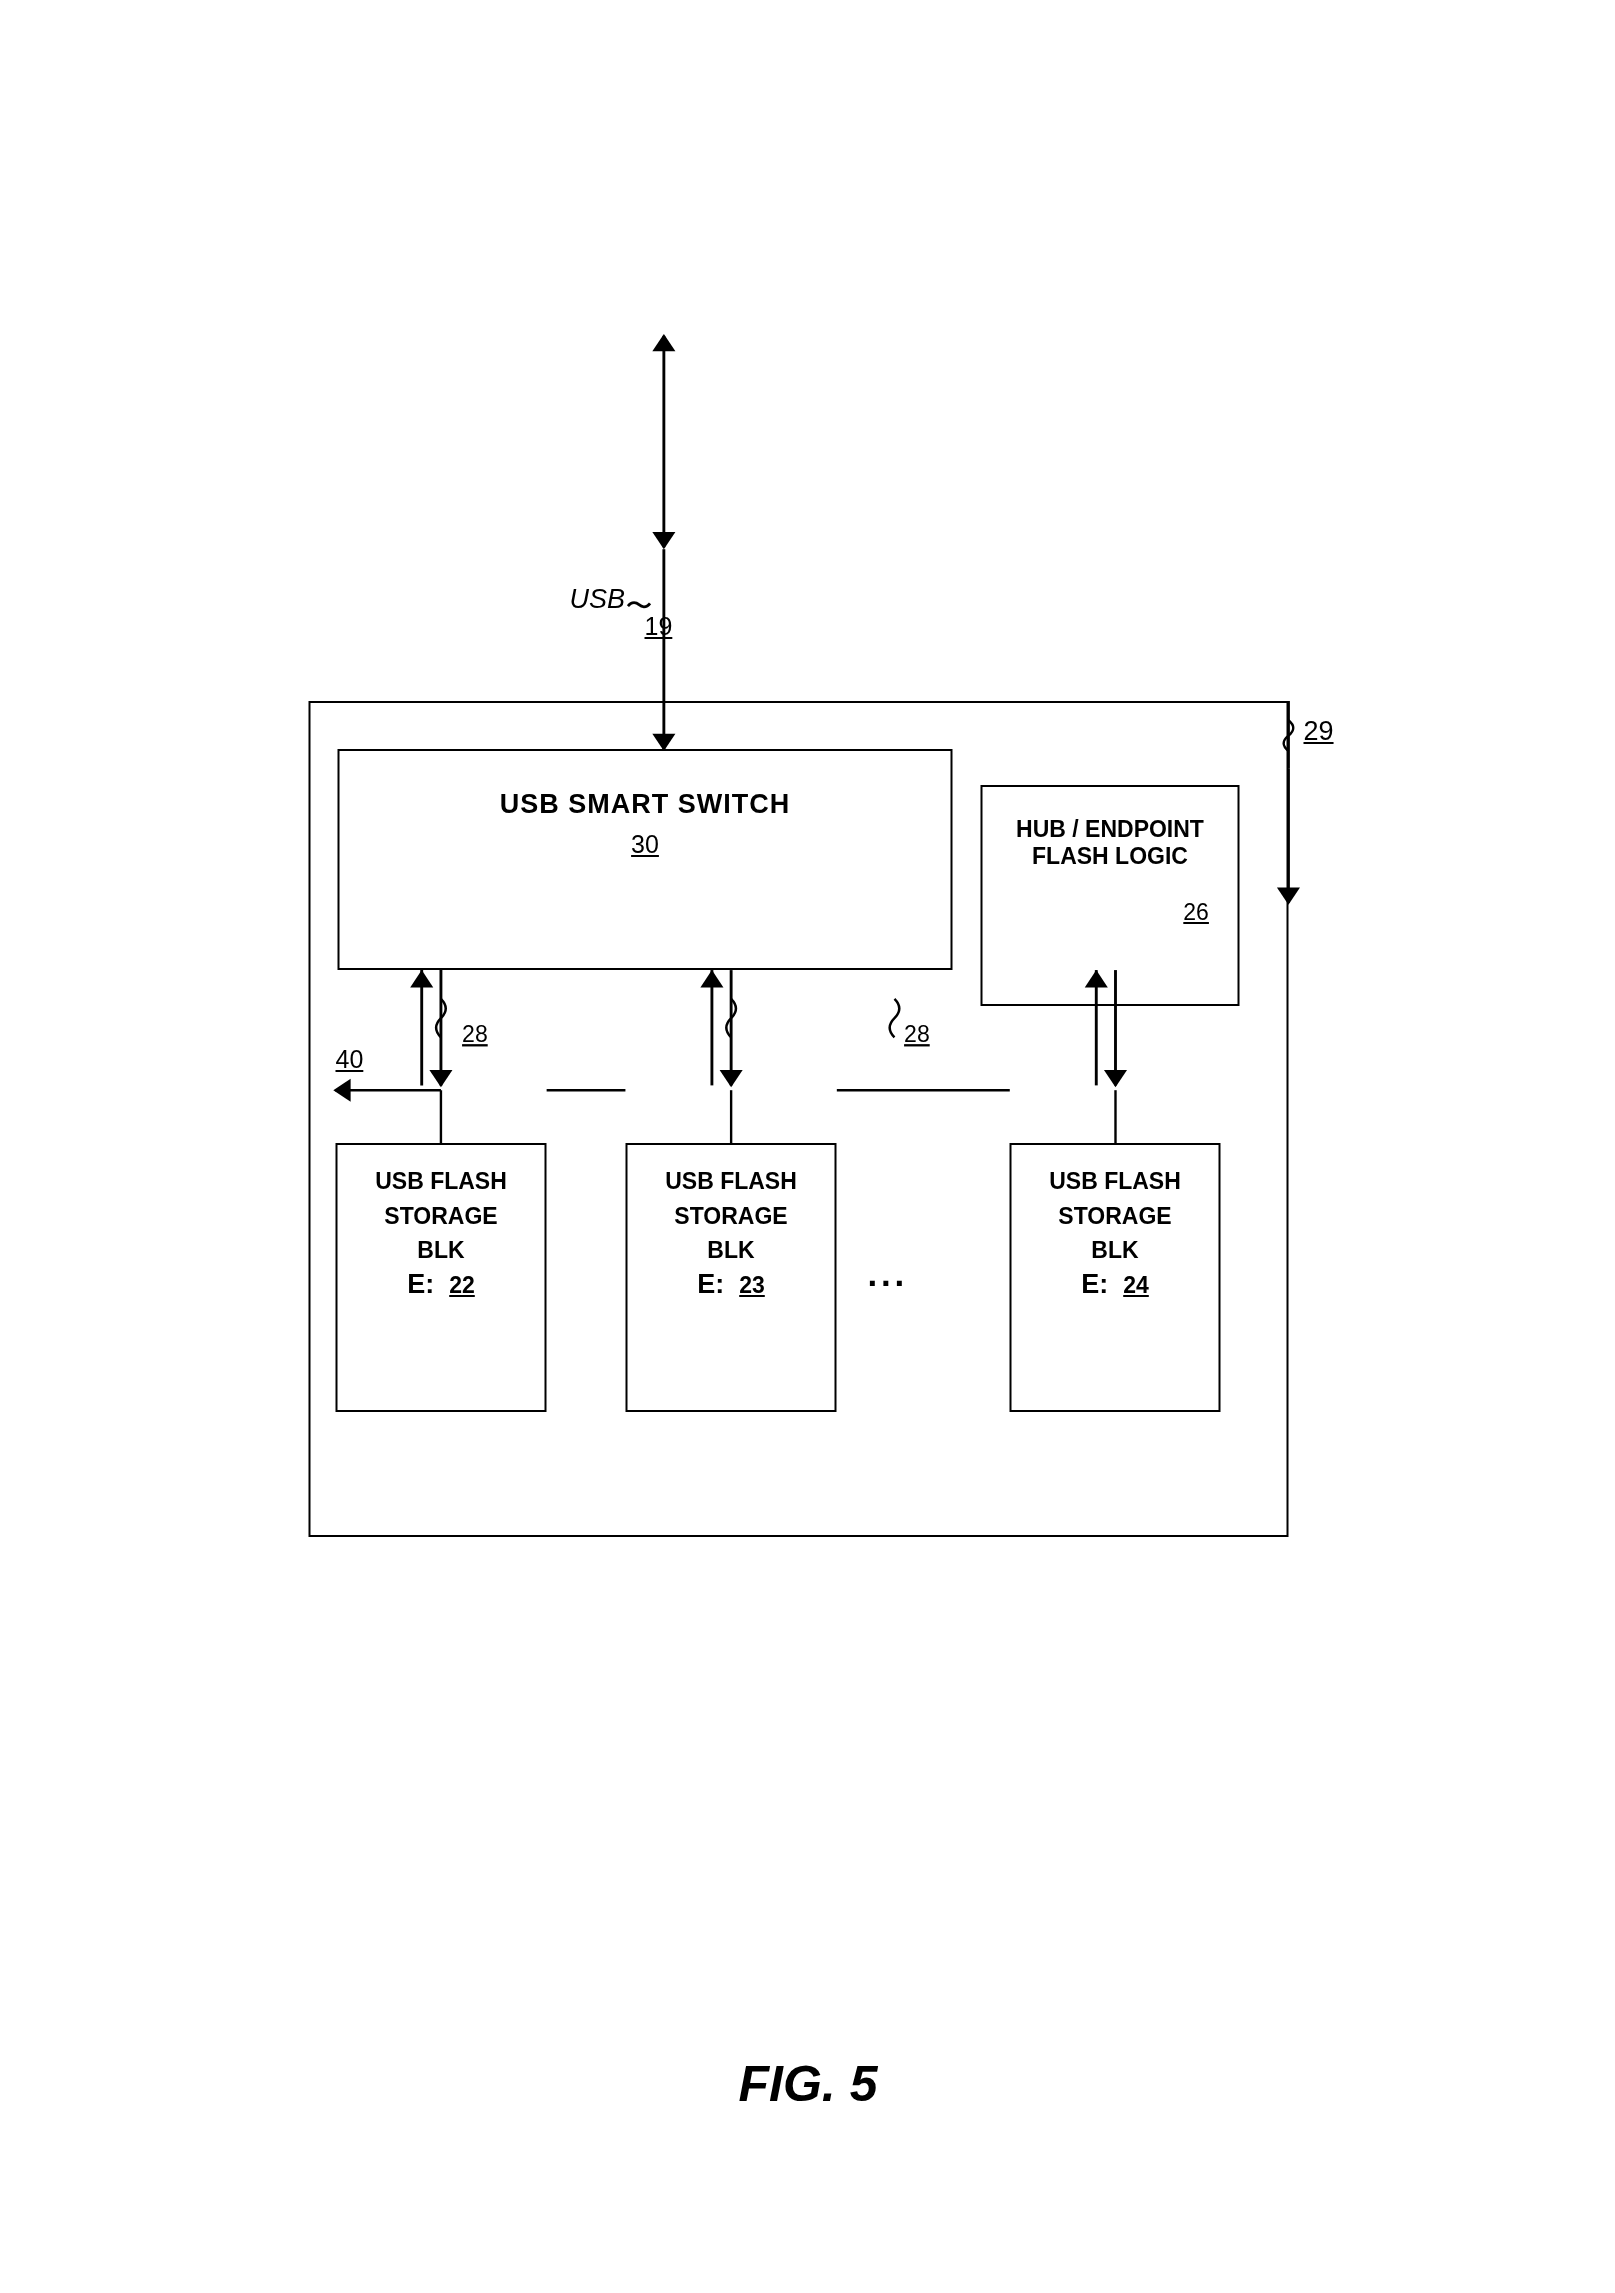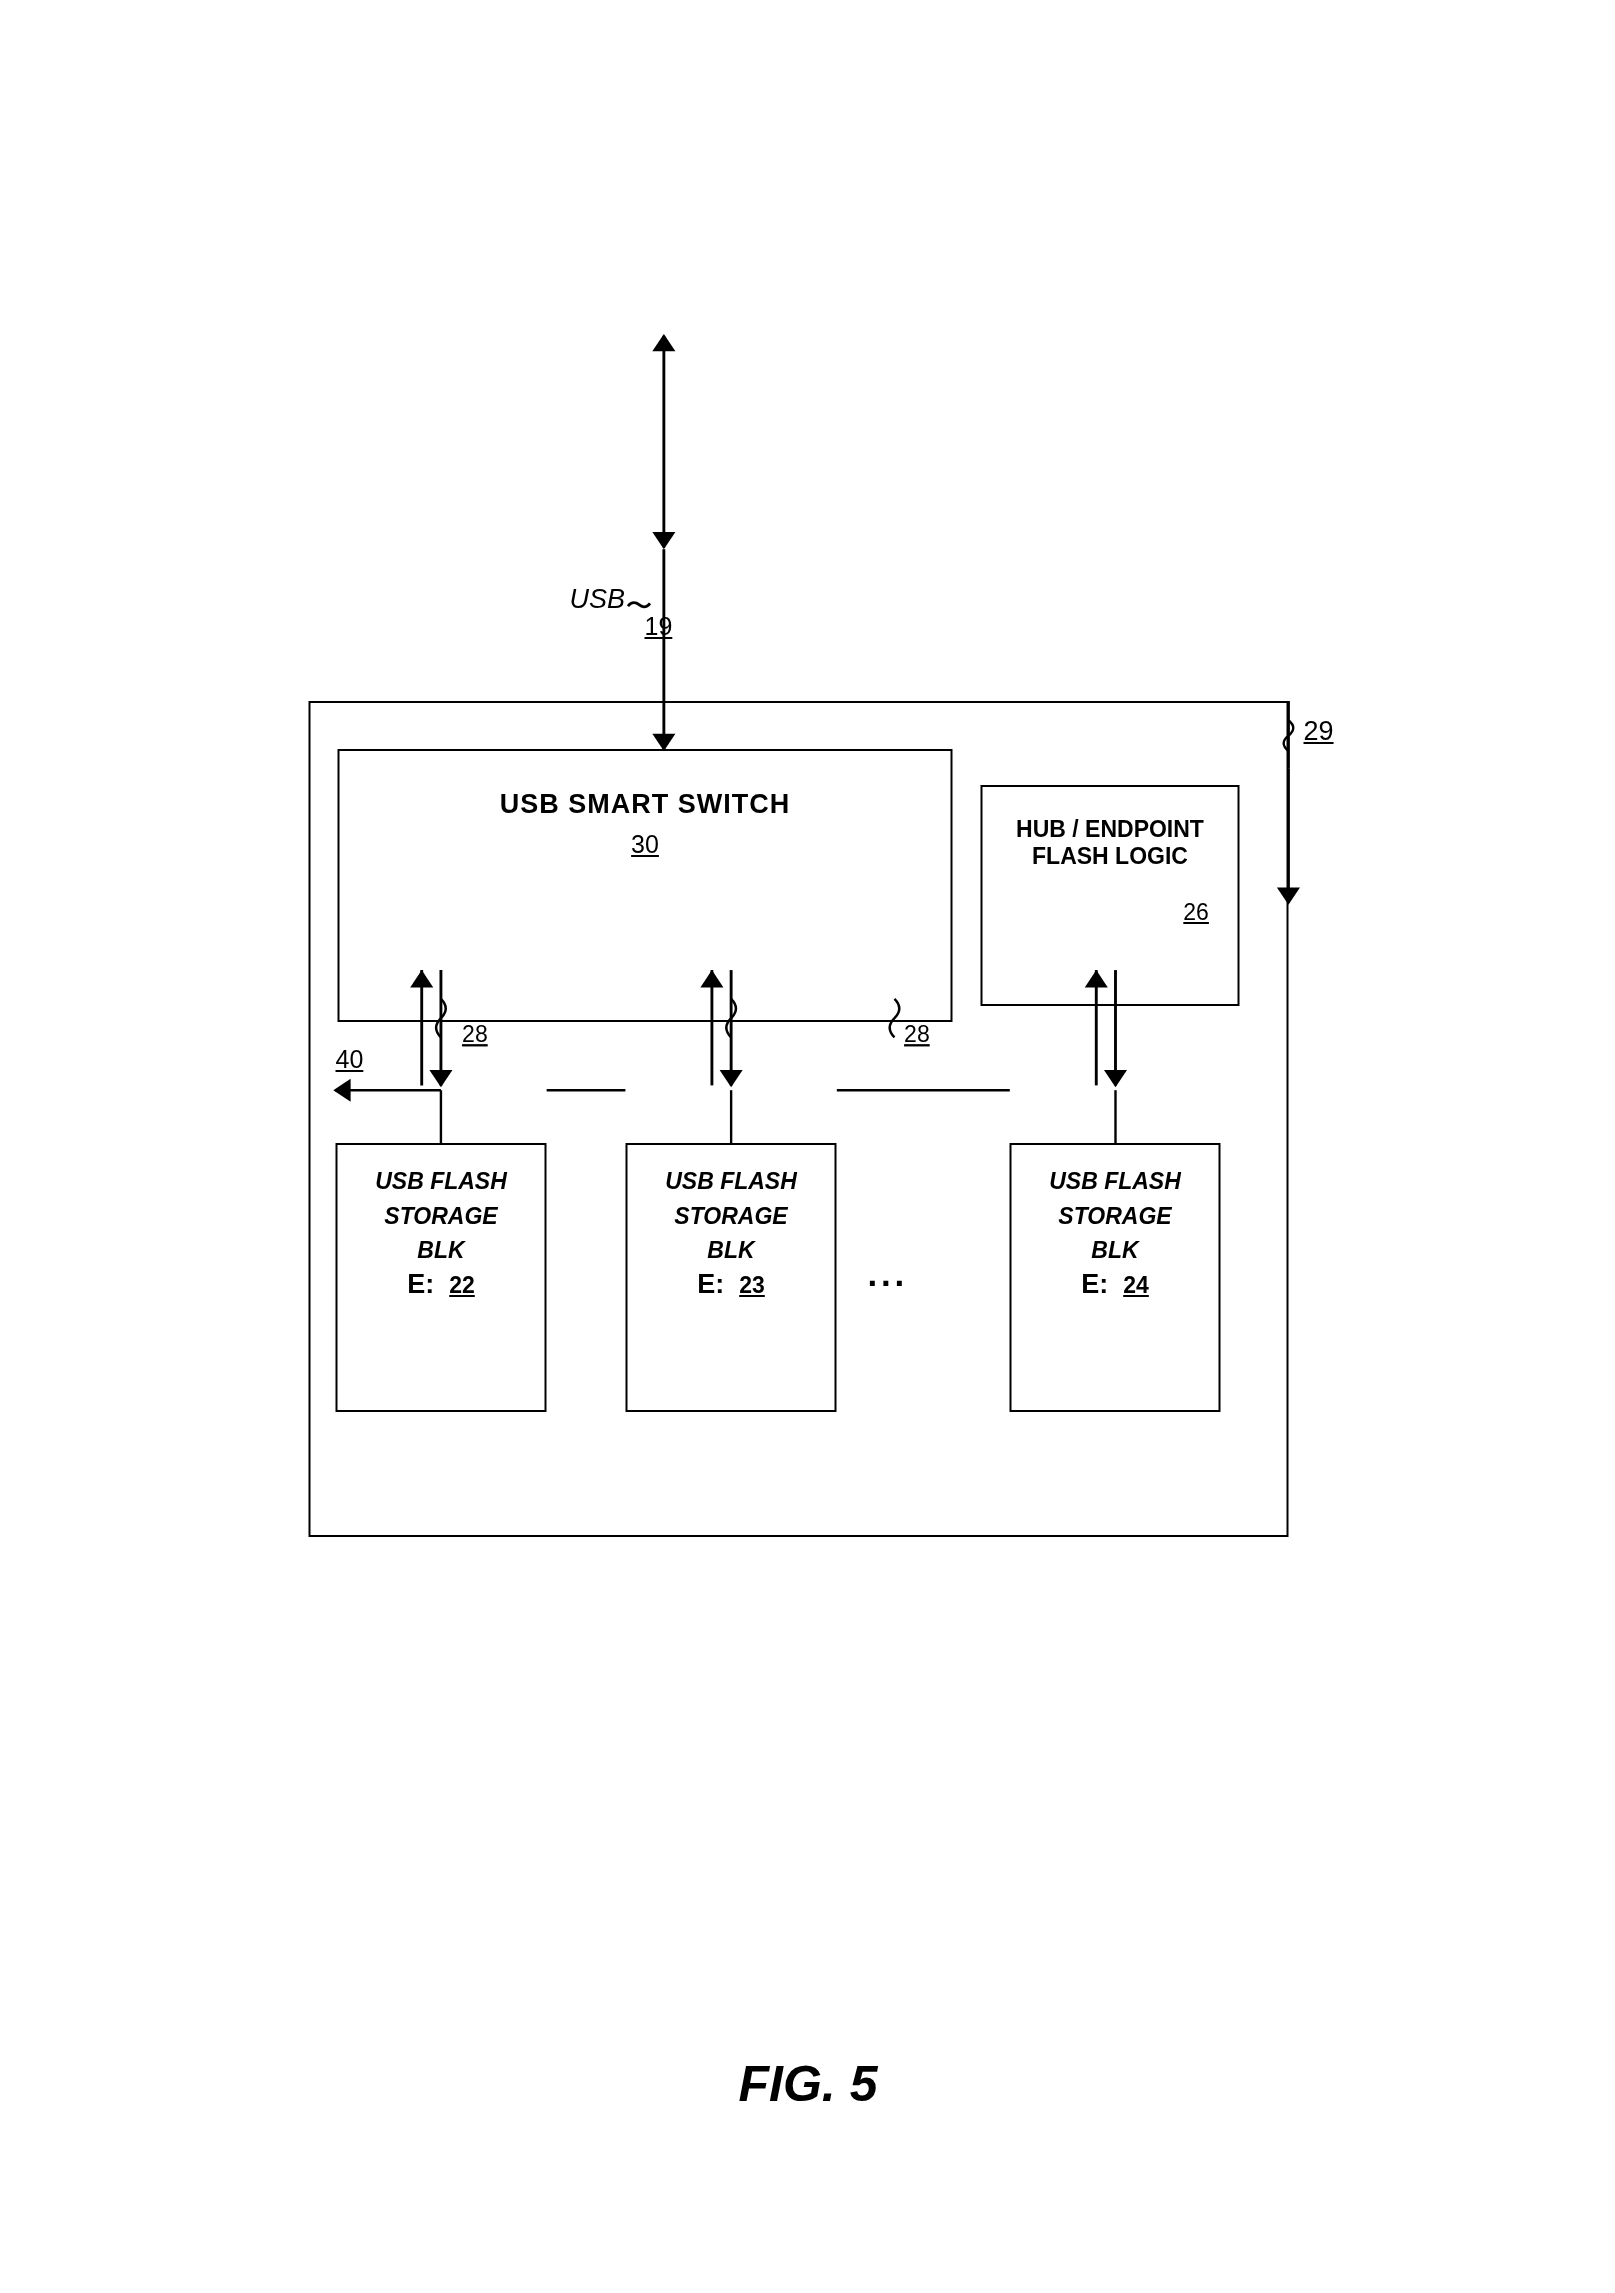--- a/index.html
+++ b/index.html
@@ -101,21 +101,21 @@
       height: 836px;
       border: 2.9px solid #000;
     }
 
     
     .usb-smart-switch-box {
       position: absolute;
       top: 711px;
       left: 58px;
       width: 615px;
-      height: 273px;
+      height: 221px;
       border: 2.9px solid #000;
     }
 
     
     .hub-endpoint-box {
       position: absolute;
       top: 747px;
       left: 701px;
       width: 259px;
       height: 221px;
@@ -162,21 +162,20 @@
       top: 1105px;
       left: 730px;
     }
 
     .usb-flash-label {
       font-size: 23px;
       font-weight: bold;
       text-align: center;
       line-height: 1.5;
       padding-top: 19px;
-      font-style: italic;
     }
 
     .usb-flash-endpoint {
       font-size: 27px;
       font-weight: bold;
       text-align: center;
       margin-top: 1px;
     }
 
     .usb-flash-number {

